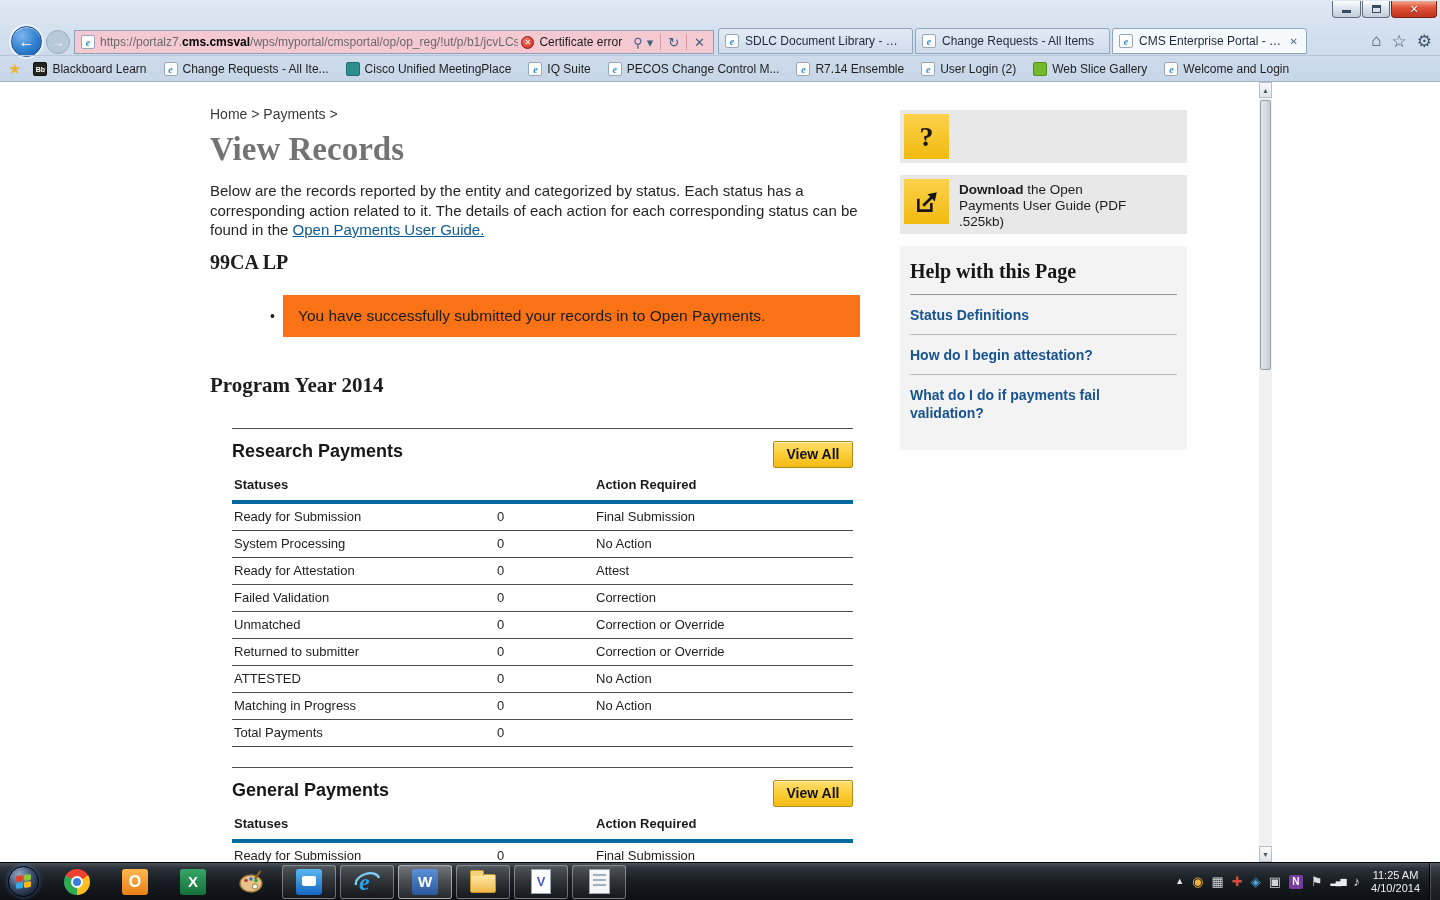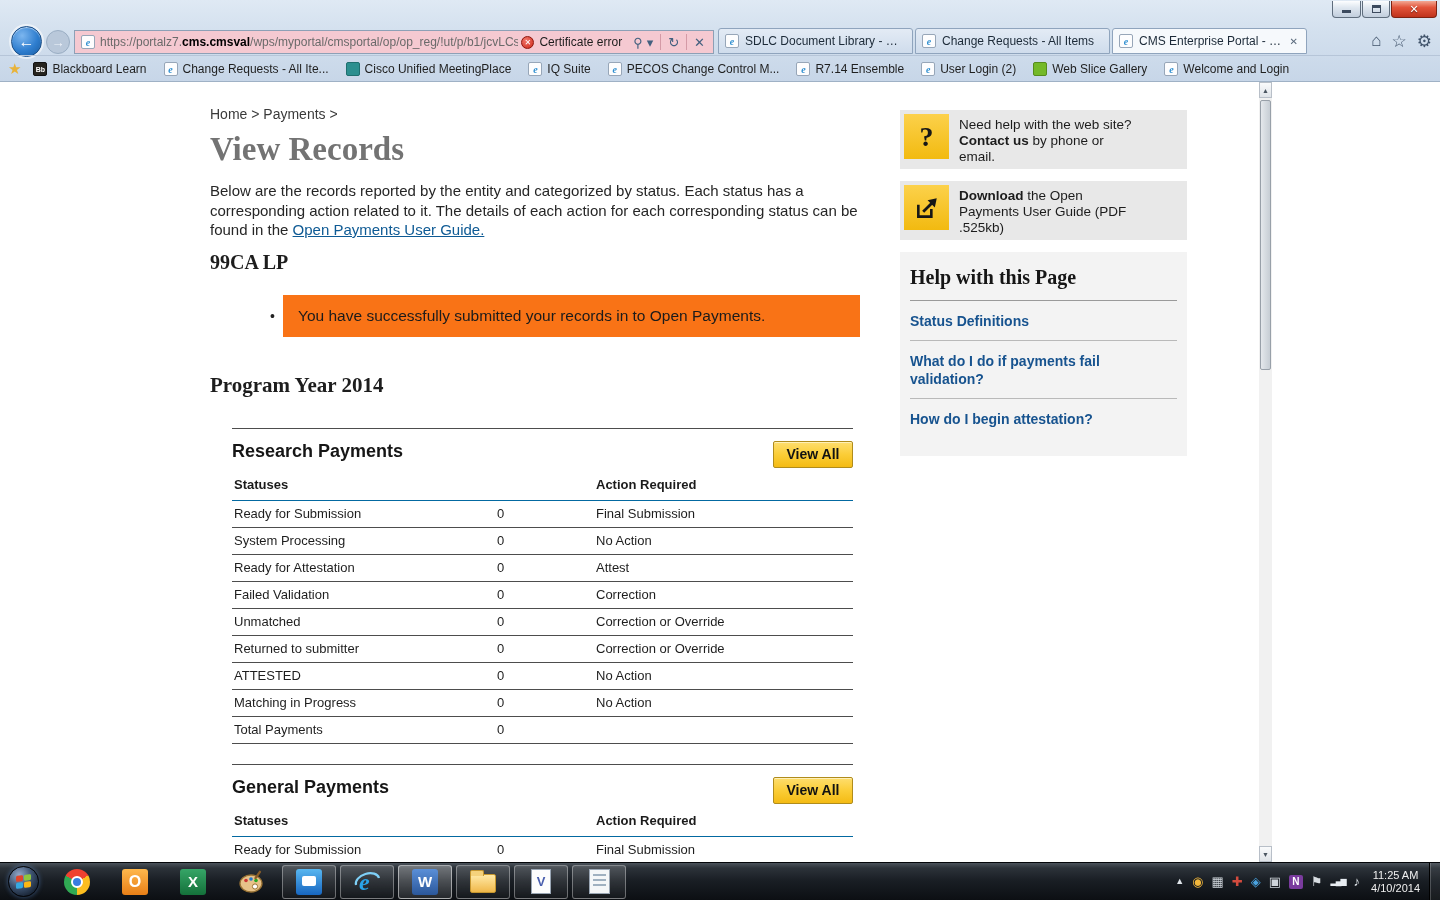--- a/index.html
+++ b/index.html
@@ -79,21 +79,21 @@
   .pay-section { margin-left:22px; width:621px; border-top:1px solid #4d4d4d; position:relative; }
   .sec-research { margin-top:30px; }
   .sec-general { margin-top:20px; }
   .sec-head { padding-top:12px; height:40px; }
   .sec-title { font-size:18px; font-weight:bold; color:#161616; }
   .viewall { position:absolute; right:0; top:12px; width:80px; height:27px;
     background:linear-gradient(180deg,#fede6e 0%,#fbcd37 50%,#f4bb14 100%);
     border:1px solid #b08c1c; border-radius:2px; box-shadow:inset 0 1px 0 #fff0b8;
     font-family:"Liberation Sans","DejaVu Sans",sans-serif; font-size:14px; font-weight:bold; color:#121212; cursor:pointer;text-align:center; }
   .thead, .trow { display:grid; grid-template-columns:263px 99px 1fr; align-items:center; }
-  .thead { font-size:13px; font-weight:bold; color:#1b1b1b; padding:8px 0 8px 2px; border-bottom:1px solid #0369a1; }
+  .thead { font-size:13px; font-weight:bold; color:#1b1b1b; padding:8px 0 8px 2px; border-bottom:4px solid #0369a1; }
   .trow { height:27px; border-bottom:1px solid #4d4d4d; font-size:13px; color:#1e1e1e; padding-left:2px; }
 
   
   .sidebar { position:absolute; left:900px; top:28px; width:287px; }
   .sb-box { background:#e8e8e8; display:flex; margin-bottom:12px; padding:4px; min-height:53px; }
   .sb-ico { width:45px; height:45px; flex:none; background:linear-gradient(#fcd14b,#f2ba10); display:flex; align-items:center; justify-content:center; }
   .q-glyph { font-family:"Liberation Serif","DejaVu Serif",serif; font-size:28px; font-weight:bold; color:#161616; }
   .sb-txt { padding:3px 0 0 10px; font-size:13.5px; line-height:16px; color:#1c1c1c; width:185px; }
   .sb-panel { background:#f3f3f3; padding:2px 10px 18px; }
   .sb-title { font-family:"Liberation Serif","DejaVu Serif",serif; font-size:20px; font-weight:bold; color:#161616;
@@ -381,41 +381,40 @@
           </div>
         </div>
     </section>
   </div>
 
   <div class="sidebar">
     <div class="sb-box">
       <div class="sb-ico">
           <span class="q-glyph">?</span>
         </div>
-      <div class="sb-txt"><span>Need help with the web site? </span><b>Contact us</b><span> by phone or email.</span></div>
     </div>
     <div class="sb-box">
       <div class="sb-ico">
         <svg width="26" height="26" viewBox="0 0 24 24">
           <path d="M4 9 v11 h12 v-7" fill="none" stroke="#161616" stroke-width="2.4"></path>
           <path d="M8.5 15.5 L18 6" stroke="#161616" stroke-width="2.6" fill="none"></path>
           <polygon points="21,3 12.5,4.8 19.2,11.5" fill="#161616"></polygon>
         </svg>
       </div>
       <div class="sb-txt"><b>Download</b><span> the Open Payments User Guide (PDF .525kb)</span></div>
     </div>
     <div class="sb-panel">
       <div class="sb-title">Help with this Page</div>
       <div class="sb-links">
 
           <div class="sb-link">Status Definitions</div>
 
+          <div class="sb-link">How do I begin attestation?</div>
+
           <div class="sb-link">What do I do if payments fail validation?</div>
-
-          <div class="sb-link">How do I begin attestation?</div>
         </div>
     </div>
   </div>
 
   <div class="vscroll">
     <div class="vs-btn">▲</div>
     <div class="vs-thumb"></div>
     <div class="vs-btn vs-down">▼</div>
   </div>
 </div>

